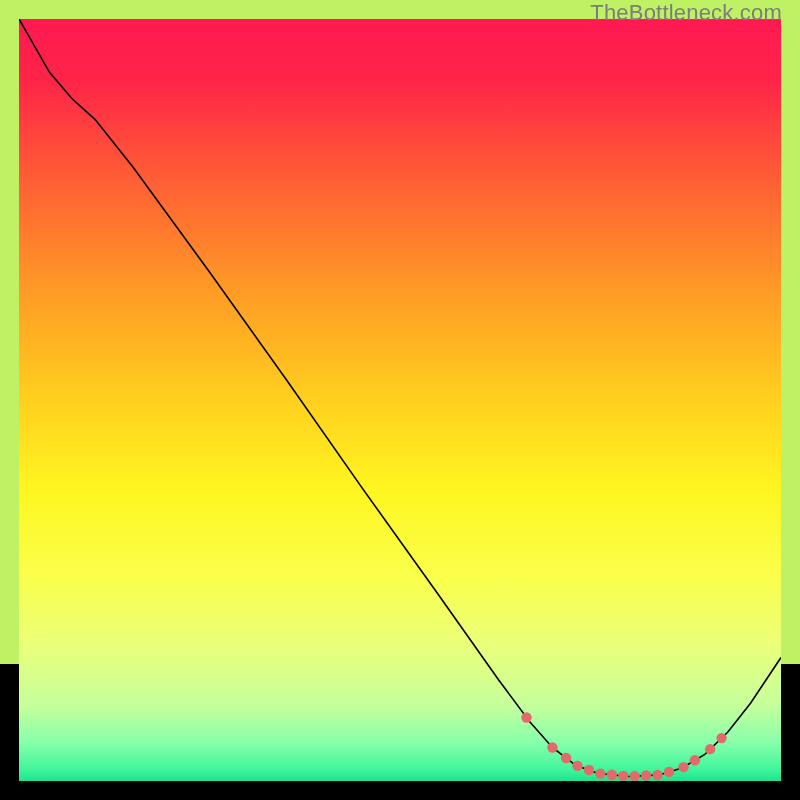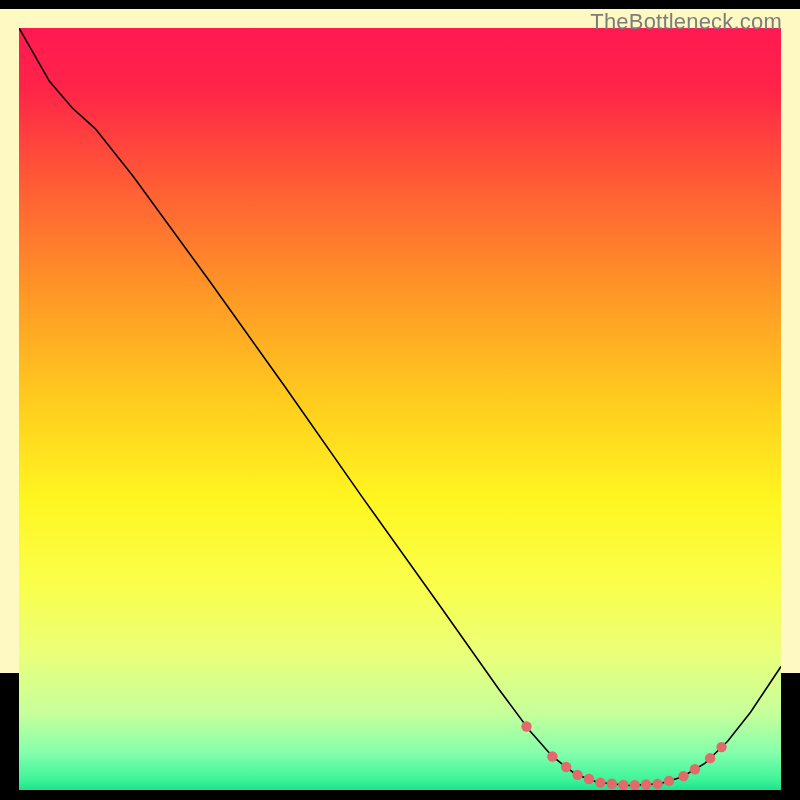--- a/index.html
+++ b/index.html
@@ -7,24 +7,24 @@
     padding: 0;
     width: 800px;
     height: 800px;
     background: #000000;
     overflow: hidden;
     font-family: Arial, Helvetica, sans-serif;
   }
   #frame {
     position: absolute;
     left: 0;
-    top: 9px;
+    top: 0;
     width: 800px;
     height: 664px;
-    background: #fef9c3;
+    background: #bef264;
   }
   #plot {
     position: absolute;
     left: 19px;
     top: 19px;
     width: 762px;
     height: 762px;
   }
   #watermark {
     position: absolute;

